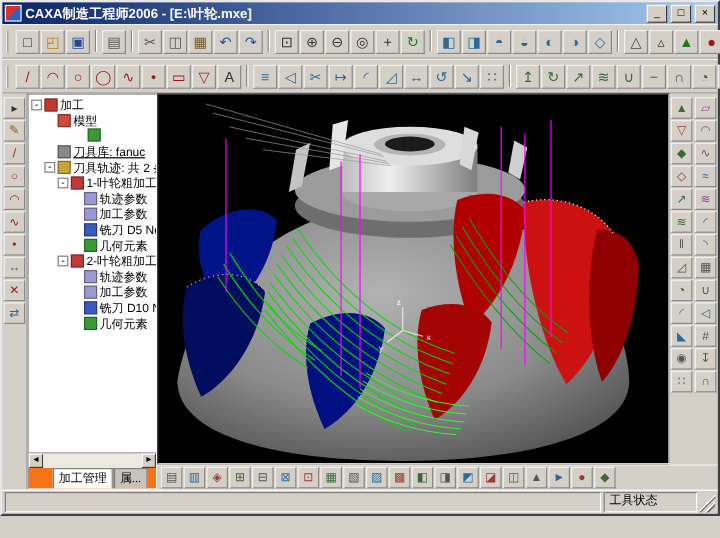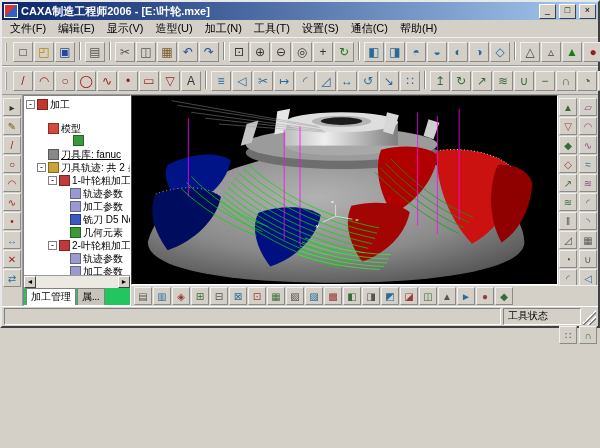--- a/index.html
+++ b/index.html
@@ -1,17 +1,17 @@
 <!DOCTYPE html>
 <html style="--titlebar1: #0a246a; --titlebar2: #a6caf0; --chrome: #d4d0c8; --viewportBg: #000000; --blade_red: #cc1111; --blade_blue: #001488; --toolpath_green: #00dd00; --path_magenta: #ff00ff;"><head>
 <meta charset="utf-8">
 <style>
   html,body{margin:0;padding:0;}
   body{width:600px;height:448px;overflow:hidden;font-family:"Liberation Sans","DejaVu Sans",sans-serif;font-size:11px;background:#d4d0c8;}
-  .window{box-sizing:border-box;width:600px;height:328px;border:2px solid;border-color:#e8e8e8 #404040 #404040 #e8e8e8;background:var(--chrome,#d4d0c8);display:flex;flex-direction:column;}
+  .window{box-sizing:border-box;width:600px;height:430px;border:2px solid;border-color:#e8e8e8 #404040 #404040 #e8e8e8;background:var(--chrome,#d4d0c8);display:flex;flex-direction:column;}
 
   
   .titlebar{height:18px;flex:none;background:linear-gradient(90deg,var(--titlebar1,#0a246a),var(--titlebar2,#a6caf0));display:flex;align-items:center;gap:3px;padding:0 2px;color:#fff;}
   .app-icon{width:12px;height:12px;flex:none;background:linear-gradient(135deg,#e03030 0 50%,#3060c0 50% 100%);border:1px solid #fff;}
   .title-text{flex:1;font-weight:bold;font-size:11px;white-space:nowrap;overflow:hidden;}
   .win-btn{width:15px;height:13px;flex:none;background:#d4d0c8;border:1px solid;border-color:#fff #404040 #404040 #fff;color:#000;font-size:9px;line-height:11px;text-align:center;cursor:default;}
 
   
   .menubar{height:17px;flex:none;display:flex;align-items:center;padding-left:2px;background:var(--chrome,#d4d0c8);}
   .menu-item{padding:1px 6px;white-space:nowrap;}
@@ -31,21 +31,21 @@
   .tree-panel{width:106px;flex:none;display:flex;flex-direction:column;background:#fff;border:1px solid;border-color:#808080 #fff #fff #808080;}
   .tree{flex:1;overflow:hidden;padding-top:2px;background:#fff;}
   .tree-row{display:flex;align-items:center;height:13px;white-space:nowrap;font-size:10px;cursor:default;}
   .expander{width:9px;height:9px;flex:none;box-sizing:border-box;border:1px solid #808080;background:#fff;font-size:9px;line-height:6px;text-align:center;margin-right:2px;}
   .tree-spacer{width:11px;flex:none;}
   .tree-icon{width:9px;height:9px;flex:none;margin-right:2px;border:1px solid rgba(0,0,0,.35);}
   .tree-label{overflow:hidden;}
   .hscroll{height:12px;flex:none;display:flex;background:#d4d0c8;border-top:1px solid #9a9a9a;}
   .scroll-btn{width:12px;height:12px;box-sizing:border-box;background:#d4d0c8;border:1px solid;border-color:#fff #404040 #404040 #fff;font-size:7px;line-height:9px;text-align:center;flex:none;}
   .scroll-track{flex:1;background:#ece9e2;}
-  .tabs{height:17px;flex:none;display:flex;align-items:flex-end;background:#22c55e;padding-left:2px;gap:1px;font-family:Liberation Serif, serif;}
+  .tabs{height:17px;flex:none;display:flex;align-items:flex-end;background:#f97316;padding-left:20px;gap:1px;font-family:Liberation Serif, serif;}
   .tab{padding:1px 4px;font-size:10px;border:1px solid #808080;border-bottom:none;background:#c8c4bc;cursor:default;white-space:nowrap;}
   .tab.active{background:#fff;position:relative;top:0;}
 
   
   .main-col{flex:1;display:flex;flex-direction:column;min-width:0;}
   .vp-row{flex:1;display:flex;min-height:0;}
   .viewport{flex:1;position:relative;background:var(--viewportBg,#000);border:1px solid;border-color:#404040 #fff #fff #404040;}
   .viewport svg{position:absolute;inset:0;width:100%;height:100%;}
   .right-bars{width:40px;flex:none;display:flex;background:var(--chrome,#d4d0c8);}
   .rbar{width:20px;display:flex;flex-direction:column;align-items:center;gap:1px;padding-top:3px;}
@@ -69,31 +69,20 @@
 <div class="window">
 
   <div class="titlebar">
     <div class="app-icon"></div>
     <div class="title-text">CAXA制造工程师2006 - [E:\叶轮.mxe]</div>
     <div class="win-btn">_</div>
     <div class="win-btn">□</div>
     <div class="win-btn">×</div>
   </div>
 
-  <div class="menubar">
-      <span class="menu-item">文件(F)</span>
-      <span class="menu-item">编辑(E)</span>
-      <span class="menu-item">显示(V)</span>
-      <span class="menu-item">造型(U)</span>
-      <span class="menu-item">加工(N)</span>
-      <span class="menu-item">工具(T)</span>
-      <span class="menu-item">设置(S)</span>
-      <span class="menu-item">通信(C)</span>
-      <span class="menu-item">帮助(H)</span>
-    </div>
 
   <div class="toolbar">
     <span class="tb-handle"></span>
     <span style="display:flex;gap:1px;">
         <span class="tb-btn" style="color: rgb(51, 51, 68);">□</span>
         <span class="tb-btn" style="color: rgb(184, 134, 11);">◰</span>
         <span class="tb-btn" style="color: rgb(35, 74, 154);">▣</span>
         <span class="tb-sep"></span>
         <span class="tb-btn" style="color: rgb(85, 85, 85);">▤</span>
         <span class="tb-sep"></span>
@@ -175,21 +164,21 @@
         <span class="tb-btn" style="color: rgb(42, 106, 154);">⇄</span>
       </div>
 
     <div class="tree-panel">
       <div class="tree" id="tree">
           <div class="tree-row" style="padding-left: 2px;">
             <span class="expander">-</span>
             <span class="tree-icon" style="background: rgb(192, 57, 43);"></span>
             <span class="tree-label">加工</span>
           </div>
-          <div class="tree-row" style="padding-left: 13px; margin-top: 11px;">
+          <div class="tree-row" style="padding-left: 13px;">
             <span class="tree-spacer"></span>
             <span class="tree-icon" style="background: rgb(208, 75, 58);"></span>
             <span class="tree-label">模型</span>
           </div>
           <div class="tree-row" style="padding-left: 4px; flex-direction: column;">
             <span class="tree-spacer"></span>
             <span class="tree-icon" style="background: rgb(58, 154, 58);"></span>
             <span class="tree-label">起始点</span>
           </div>
           <div class="tree-row" style="padding-left: 13px; text-decoration: underline;">

